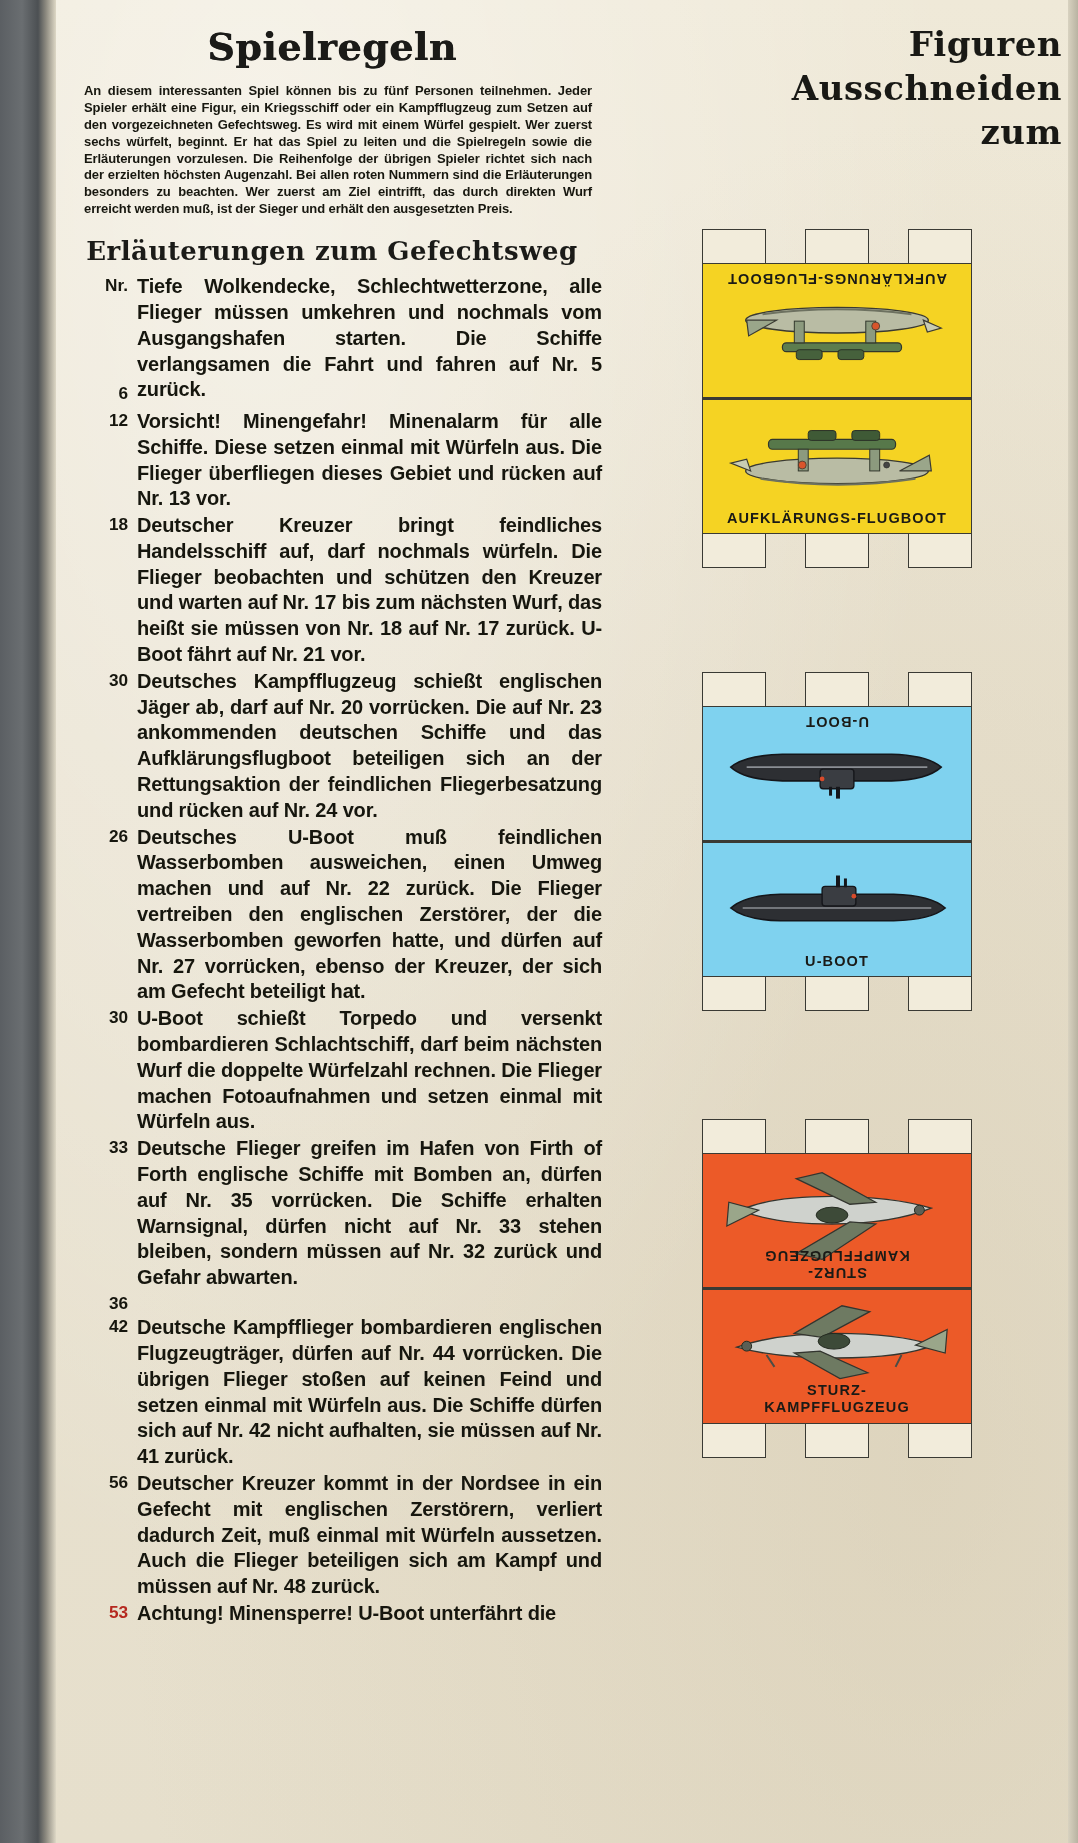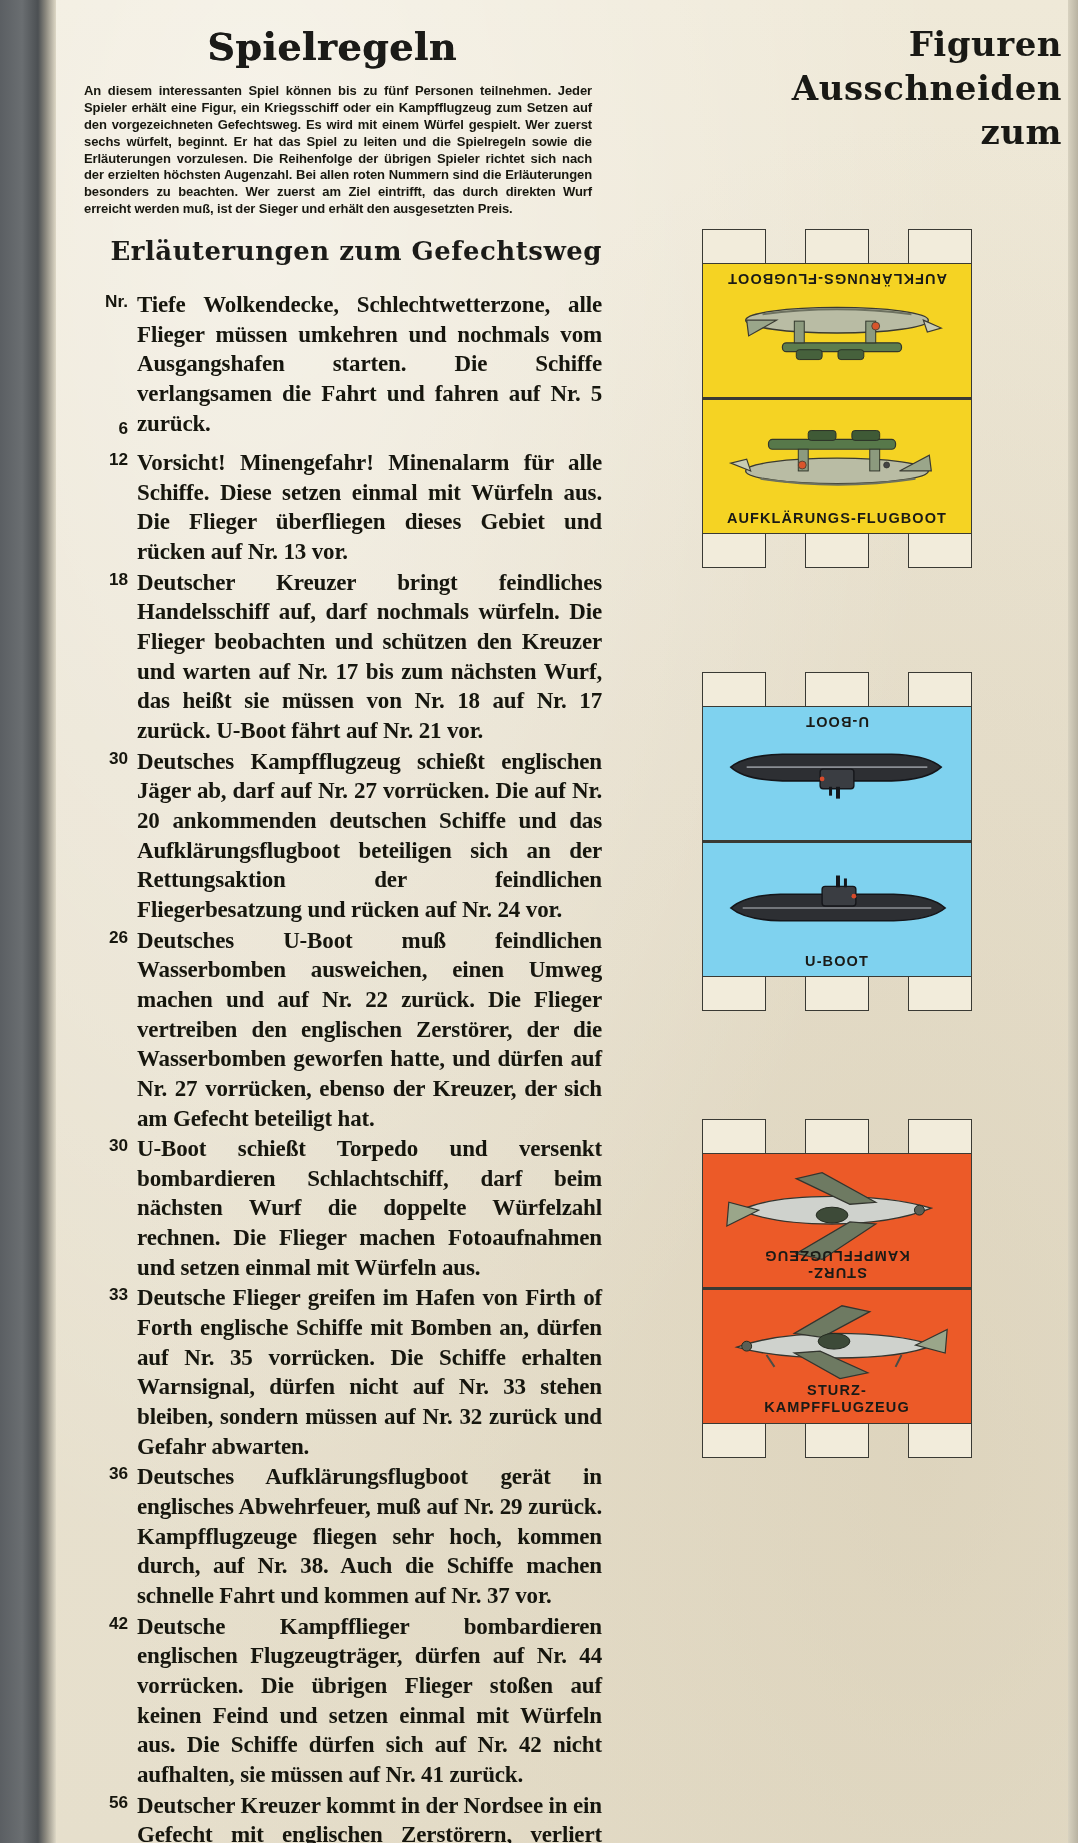--- a/index.html
+++ b/index.html
@@ -60,22 +60,22 @@
     font-size: 13px;
     line-height: 1.30;
     color: #17170f;
     font-weight: bold;
     text-align: justify;
     padding: 0 10px 0 22px;
     letter-spacing: -0.1px;
   }
   .section-title {
     font-size: 26px;
-    text-align: right;
-    margin: 18px 0 24px 0;
+    text-align: center;
+    margin: 18px 0 8px 0;
   }
   .rules {
     padding-left: 8px;
   }
   .rule-row {
     display: flex;
     align-items: flex-start;
     margin-bottom: 1px;
   }
   .rule-num {
@@ -85,27 +85,26 @@
     font-size: 17.2px;
     font-weight: bold;
     line-height: 1.29;
     color: #16160e;
   }
   .rule-num.red {
     color: #b5281f;
   }
   .rule-text {
     flex: 1 1 auto;
-    font-size: 23px;
+    font-size: 20px;
     line-height: 1.29;
     font-weight: bold;
     color: #16160e;
     text-align: justify;
     letter-spacing: -0.15px;
-    font-family: Liberation Serif, serif;
   }
 
   
   .right-col {
     position: absolute;
     left: 612px;
     top: 8px;
     width: 450px;
   }
   .right-title {
@@ -212,41 +211,40 @@
         <div class="rule-text">Vorsicht! Minengefahr! Minenalarm für alle Schiffe. Diese setzen einmal mit Würfeln aus. Die Flieger überfliegen dieses Gebiet und rücken auf Nr. 13 vor.</div>
       </div>
 
       <div class="rule-row">
         <div class="rule-num">18</div>
         <div class="rule-text">Deutscher Kreuzer bringt feindliches Handelsschiff auf, darf nochmals würfeln. Die Flieger beobachten und schützen den Kreuzer und warten auf Nr. 17 bis zum nächsten Wurf, das heißt sie müssen von Nr. 18 auf Nr. 17 zurück. U-Boot fährt auf Nr. 21 vor.</div>
       </div>
 
       <div class="rule-row">
         <div class="rule-num">30</div>
-        <div class="rule-text">Deutsches Kampfflugzeug schießt englischen Jäger ab, darf auf Nr. 27 vorrücken. Die auf Nr. 20 ankommenden deutschen Schiffe und das Aufklärungsflugboot beteiligen sich an der Rettungsaktion der feindlichen Fliegerbesatzung und rücken auf Nr. 24 vor.</div>
+        <div class="rule-text">Deutsches Kampfflugzeug schießt englischen Jäger ab, darf auf Nr. 20 vorrücken. Die auf Nr. 23 ankommenden deutschen Schiffe und das Aufklärungsflugboot beteiligen sich an der Rettungsaktion der feindlichen Fliegerbesatzung und rücken auf Nr. 24 vor.</div>
       </div>
 
       <div class="rule-row">
         <div class="rule-num">26</div>
         <div class="rule-text">Deutsches U-Boot muß feindlichen Wasserbomben ausweichen, einen Umweg machen und auf Nr. 22 zurück. Die Flieger vertreiben den englischen Zerstörer, der die Wasserbomben geworfen hatte, und dürfen auf Nr. 27 vorrücken, ebenso der Kreuzer, der sich am Gefecht beteiligt hat.</div>
       </div>
 
       <div class="rule-row">
         <div class="rule-num">30</div>
         <div class="rule-text">U-Boot schießt Torpedo und versenkt bombardieren Schlachtschiff, darf beim nächsten Wurf die doppelte Würfelzahl rechnen. Die Flieger machen Fotoaufnahmen und setzen einmal mit Würfeln aus.</div>
       </div>
 
       <div class="rule-row">
         <div class="rule-num">33</div>
         <div class="rule-text">Deutsche Flieger greifen im Hafen von Firth of Forth englische Schiffe mit Bomben an, dürfen auf Nr. 35 vorrücken. Die Schiffe erhalten Warnsignal, dürfen nicht auf Nr. 33 stehen bleiben, sondern müssen auf Nr. 32 zurück und Gefahr abwarten.</div>
       </div>
 
       <div class="rule-row">
         <div class="rule-num">36</div>
-        <div class="rule-text">Deutsches Aufklärungsflugboot gerät in englisches Abwehrfeuer, muß auf Nr. 29 zurück. Kampfflugzeuge fliegen sehr hoch, kommen durch, auf Nr. 38. Auch die Schiffe machen schnelle Fahrt und kommen auf Nr. 37 vor.</div>
       </div>
 
 
       <div class="rule-row">
         <div class="rule-num">42</div>
         <div class="rule-text">Deutsche Kampfflieger bombardieren englischen Flugzeugträger, dürfen auf Nr. 44 vorrücken. Die übrigen Flieger stoßen auf keinen Feind und setzen einmal mit Würfeln aus. Die Schiffe dürfen sich auf Nr. 42 nicht aufhalten, sie müssen auf Nr. 41 zurück.</div>
       </div>
 
       <div class="rule-row">
         <div class="rule-num">56</div>

